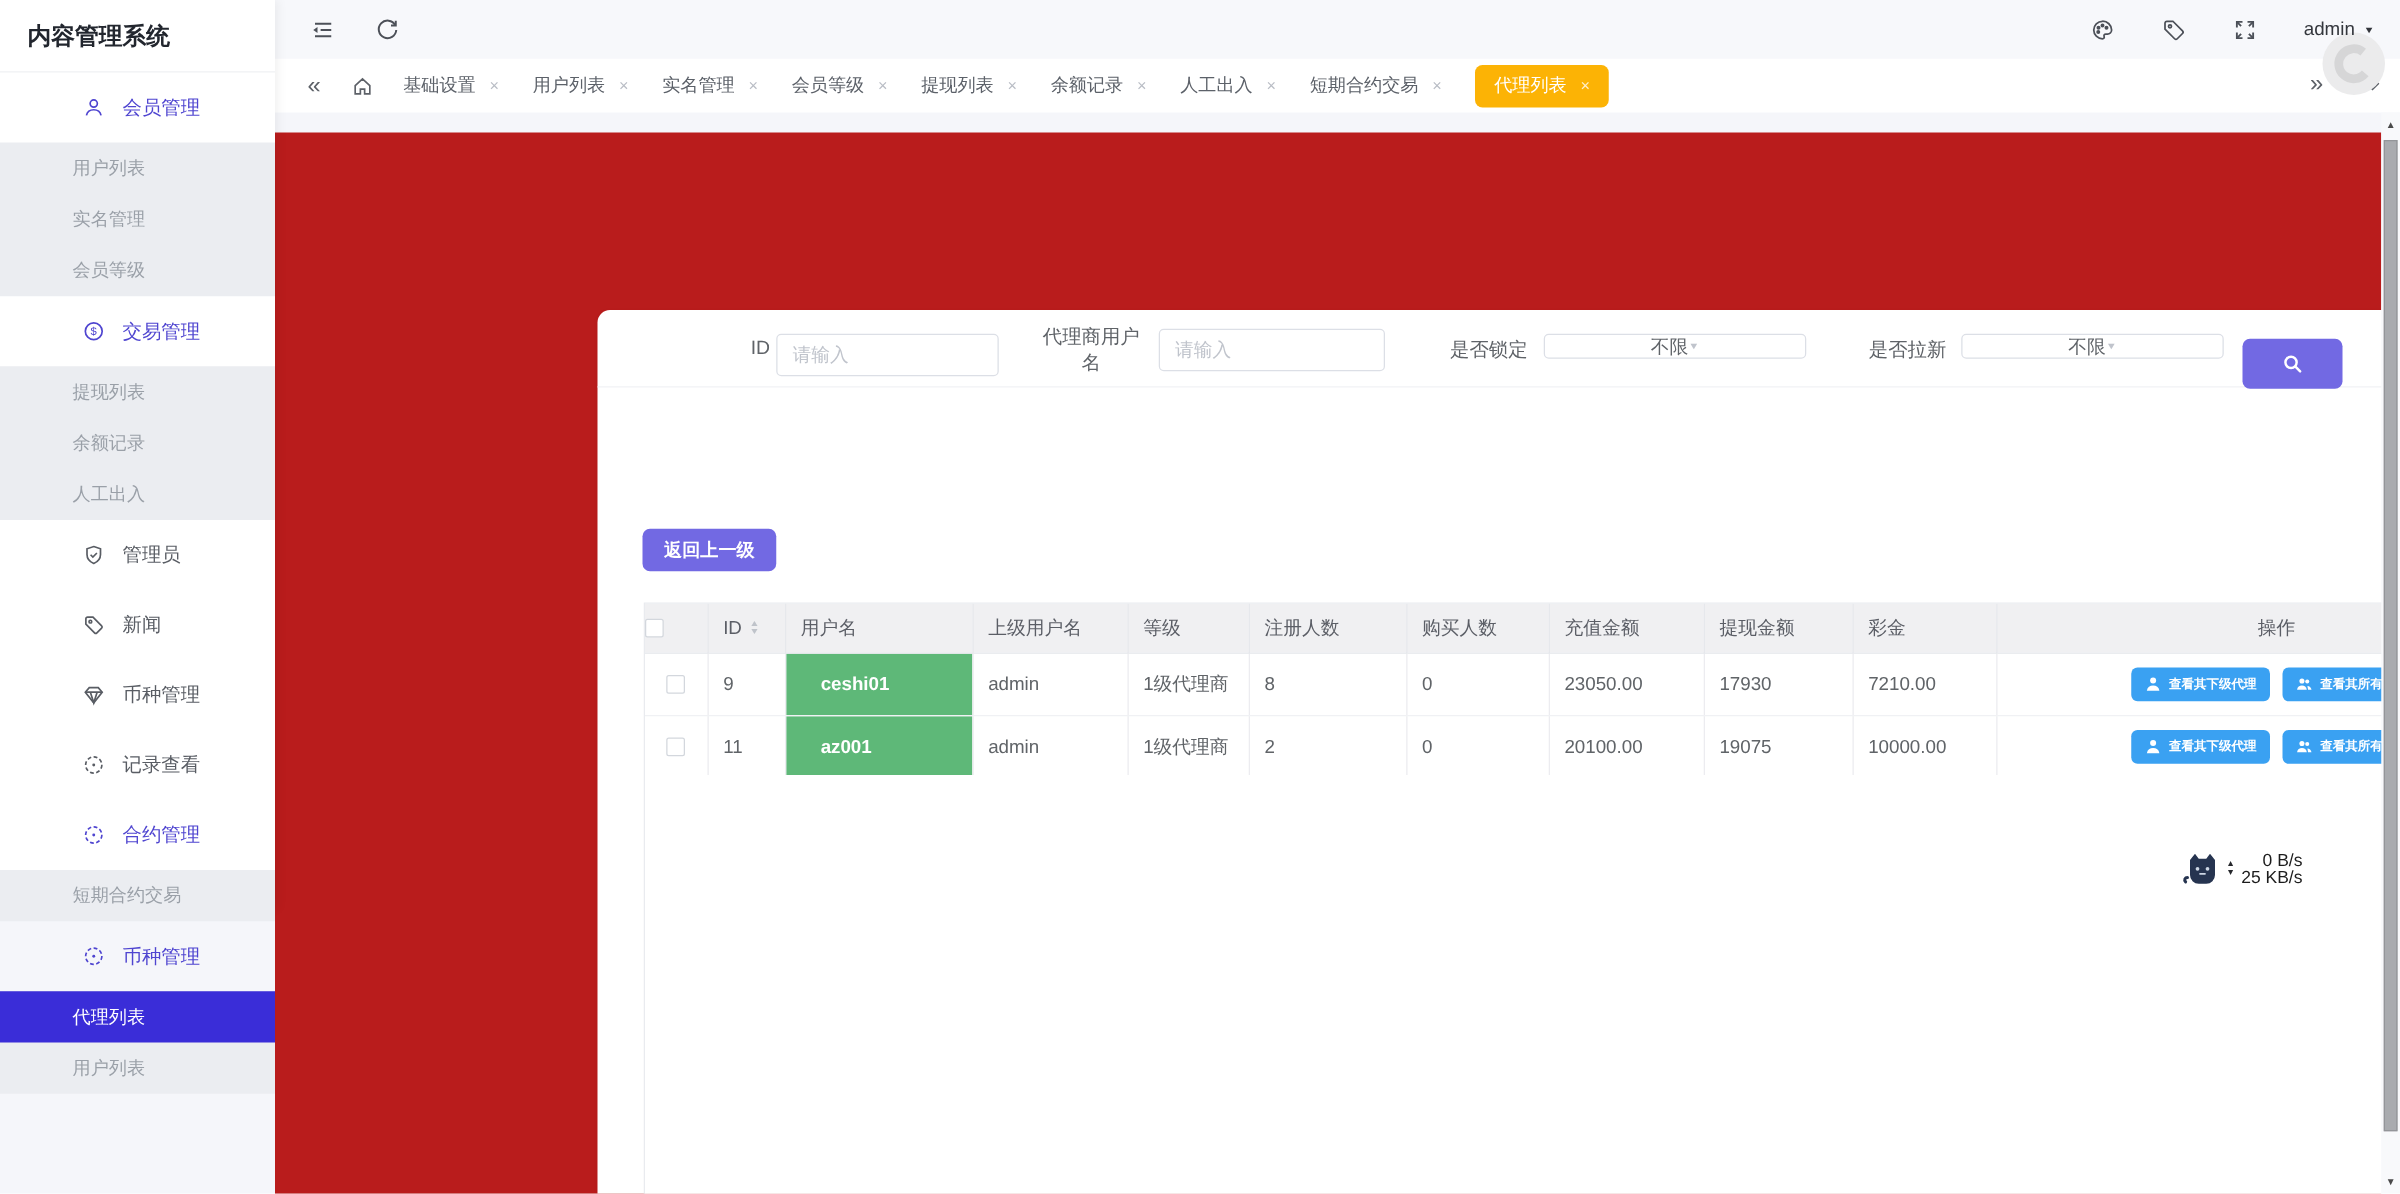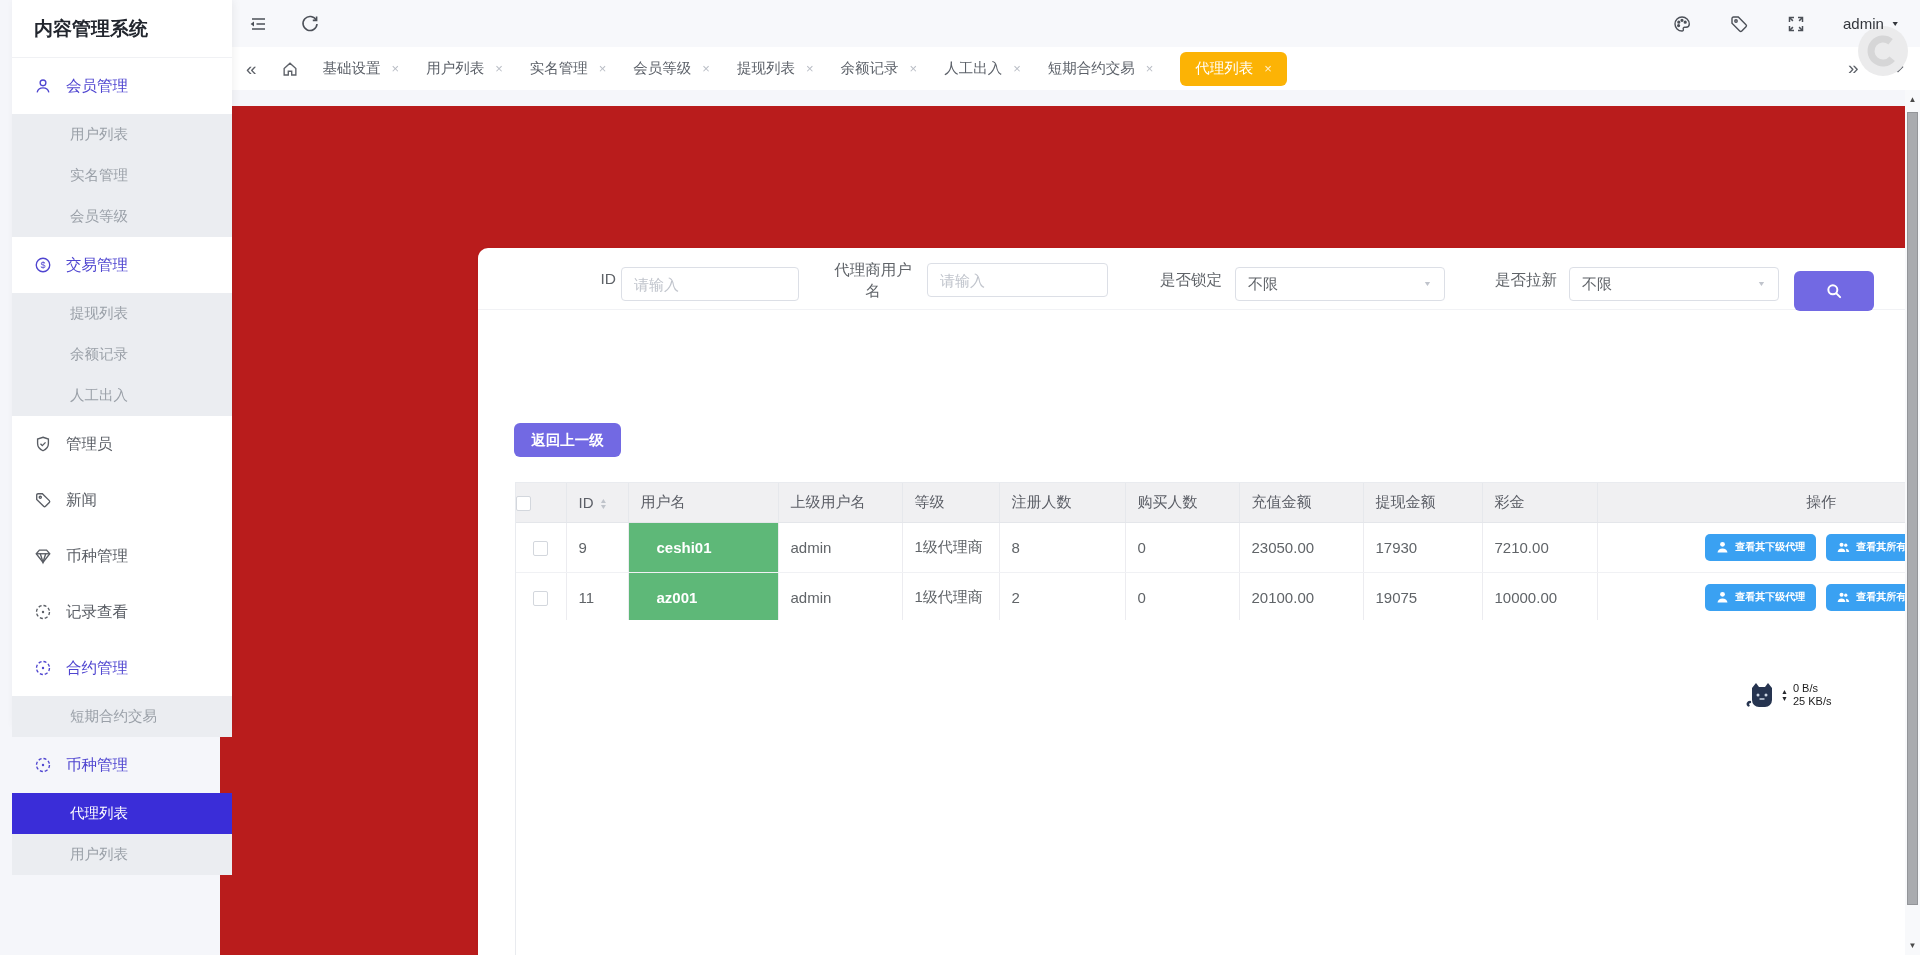--- a/index.html
+++ b/index.html
@@ -1,25 +1,25 @@
 <!DOCTYPE html>
 <html><head>
 <meta charset="utf-8">
 <style>
   * { margin:0; padding:0; box-sizing:border-box; }
   html,body { width:1920px; height:955px; font-family:"Liberation Sans","DejaVu Sans",sans-serif; }
   .screen { position:relative; width:1920px; height:955px; background:#f5f6fa; overflow:hidden; }
 
   
-  .sidebar { position:absolute; left:12px; top:0; width:220px; height:727px; background:#fff;
+  .sidebar { position:absolute; left:0; top:0; width:220px; height:727px; background:#fff;
              box-shadow:2px 0 8px rgba(0,0,0,.06); z-index:20; }
   .sb-title { height:58px; display:flex; align-items:center; padding-left:22px;
               font-size:19px; font-weight:bold; color:#22262e; border-bottom:1px solid #f0f1f4; }
   .s-item { height:56px; display:flex; align-items:center; padding-left:22px; gap:14px;
-            font-size:15.5px; color:#595d64; cursor:pointer; }
+            font-size:15.5px; color:#595d64; cursor:pointer;margin-left:44px; }
   .s-item.purple { color:#4f45d0; }
   .s-ico { width:18px; height:18px; display:inline-flex; }
   .s-ico svg { width:18px; height:18px; }
   .s-sub { background:#ebedf1; }
   .s-subitem { height:41px; display:flex; align-items:center; padding-left:58px;
                font-size:14.5px; color:#9aa0a8; cursor:pointer; }
   .s-subitem.active { background:#3a2dd8; color:#fff; }
 
   
   .navbar { position:absolute; left:220px; top:0; width:1700px; height:47px; background:#f7f8fb; }
@@ -52,22 +52,22 @@
   .main { position:absolute; left:220px; top:106px; width:1685px; height:865px; background:#b91c1c; }
   .card { position:absolute; left:258px; top:142px; width:1590px; height:800px; background:#fff;
           border-radius:10px; box-shadow:0 1px 4px rgba(0,0,0,.04); z-index:2; }
 
   
   .filter-row { position:absolute; left:0; top:0; width:100%; height:62px; border-bottom:1px solid #f1f2f5; }
   .f-label { position:absolute; font-size:15.5px; color:#5f6368; }
   .f-input { position:absolute; height:34px; border:1px solid #dcdfe6; border-radius:4px; background:#fff;
              padding:0 12px; font-size:15px; color:#5f6368; font-family:inherit; }
   .f-input::placeholder { color:#c0c4cc; }
-  .sel { position:absolute; height:34px; border:1px solid #dcdfe6; border-radius:4px; background:#fff;
-         display:flex; align-items:center; justify-content:space-between; padding:0 12px; cursor:pointer; }
+  .sel { position:absolute; height:20px; border:1px solid #dcdfe6; border-radius:4px; background:#fff;
+         display:flex; align-items:center; justify-content:center; padding:0 12px; cursor:pointer; }
   .sel .sel-val { font-size:15px; color:#5f6368; }
   .sel .sel-caret { font-size:9px; color:#c0c4cc; transform:scaleY(.8); }
   .search-btn { position:absolute; left:1316px; top:23px; width:80px; height:40px; background:#7269e3;
                 border:none; border-radius:6px; cursor:pointer; display:flex; align-items:center; justify-content:center; }
 
   
   .back-btn { position:absolute; left:36px; top:175px; width:107px; height:34px; background:#7269e3;
               color:#fff; border:none; border-radius:6px; font-size:14.5px; font-weight:bold;
               font-family:inherit; cursor:pointer; }
 
@@ -102,21 +102,21 @@
              display:flex; align-items:center; }
   .hs-arrow { width:14px; font-size:8px; color:#4a4a4a; text-align:center; cursor:pointer; }
   .hs-track { flex:1; height:15px; position:relative; }
   .hs-thumb { position:absolute; left:0; top:2px; height:11px; width:96%; background:#c4c6ca; cursor:pointer; }
 
   
   .netwidget { position:absolute; left:1746px; top:680px; display:flex; align-items:center; gap:5px; z-index:30; }
   .net-ico { width:30px; height:29px; display:inline-flex; }
   .net-arrows { display:flex; flex-direction:column; line-height:7px; }
   .net-arrows span { font-size:7px; color:#26282c; }
-  .net-text { text-align:left; font-size:11px; line-height:13px; color:#1c1c1c; min-width:48px; }
+  .net-text { text-align:right; font-size:14px; line-height:13px; color:#1c1c1c; min-width:48px; }
 
   
   .vscroll { position:absolute; left:1905px; top:90px; width:15px; height:865px; background:#f8f9fb; z-index:25; }
   .vs-arrow { position:absolute; left:0; width:15px; text-align:center; font-size:8px; color:#4a4a4a; cursor:pointer; }
   .vs-up { top:5px; }
   .vs-down { bottom:5px; }
   .vs-thumb { position:absolute; left:2px; top:22px; width:11px; height:793px; background:#a9abaf;
               border:1px solid #939599; cursor:pointer; }
 </style>
 </head>

